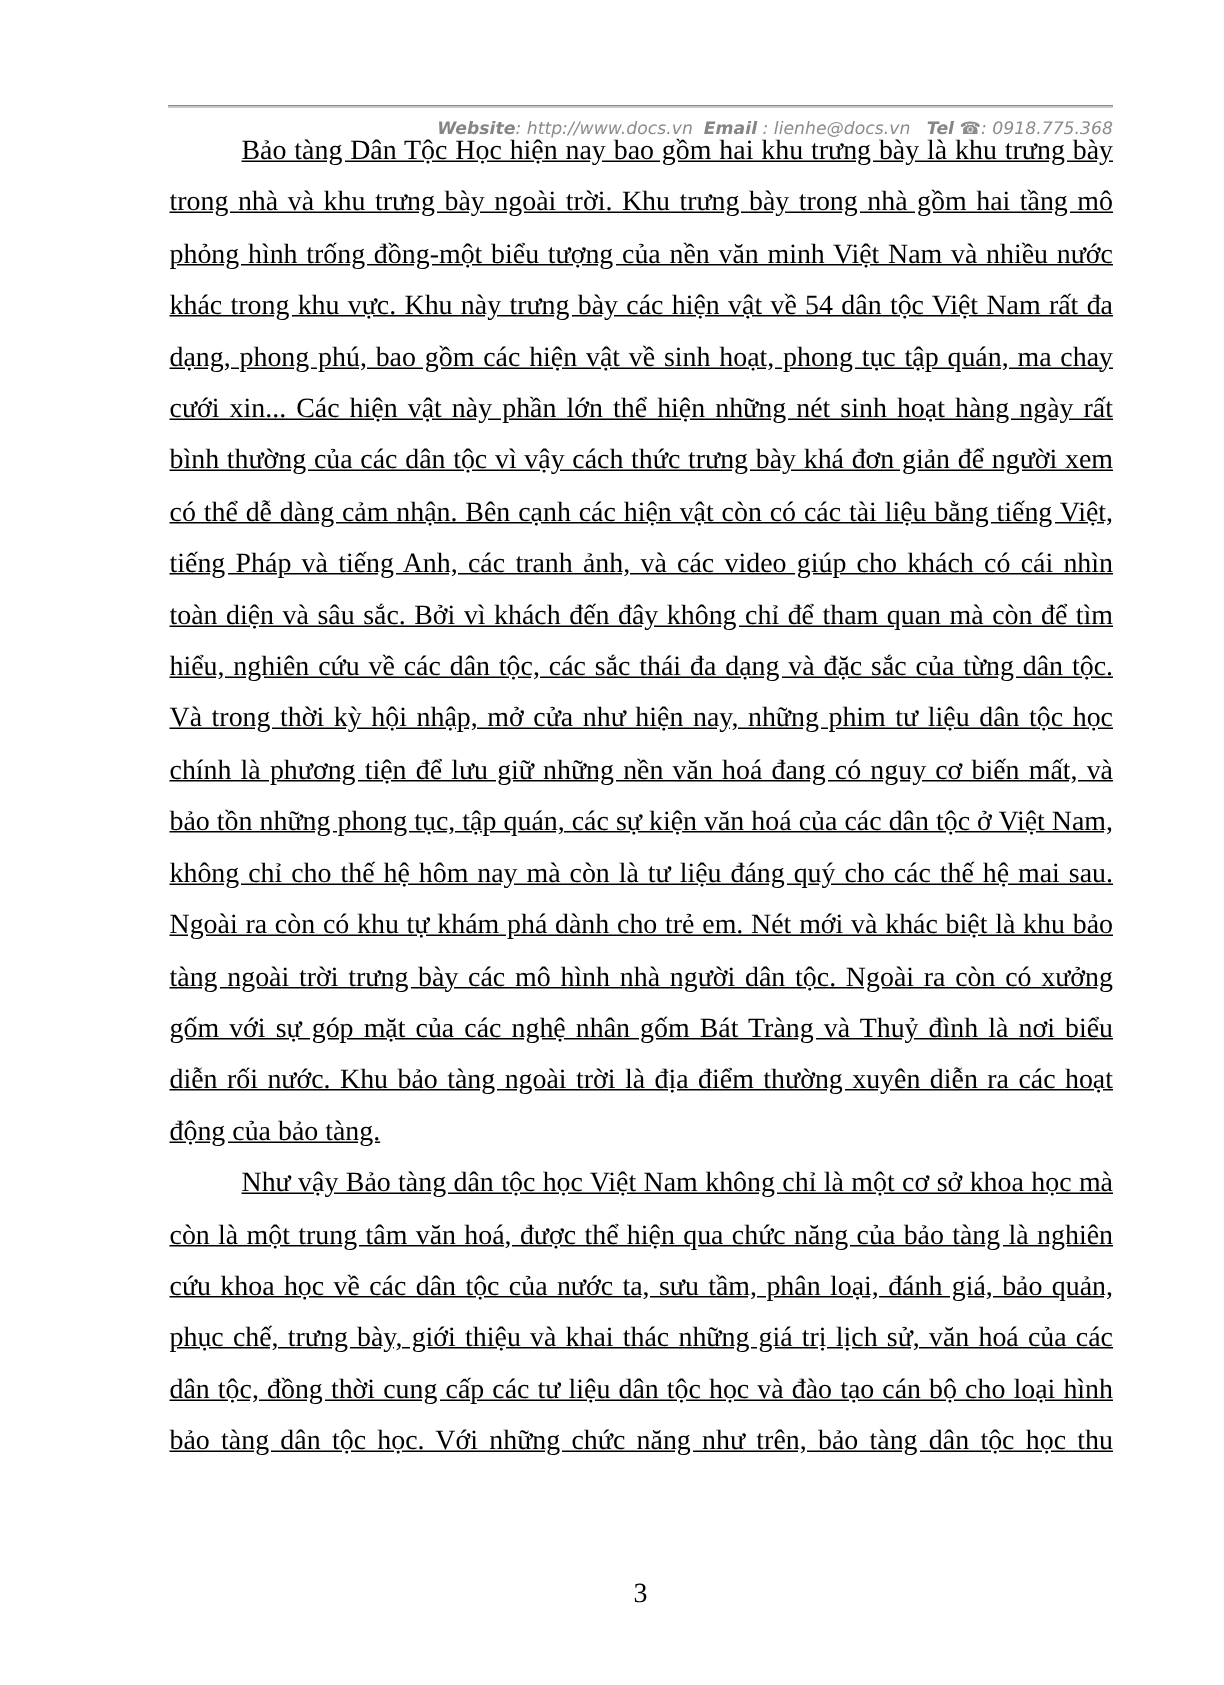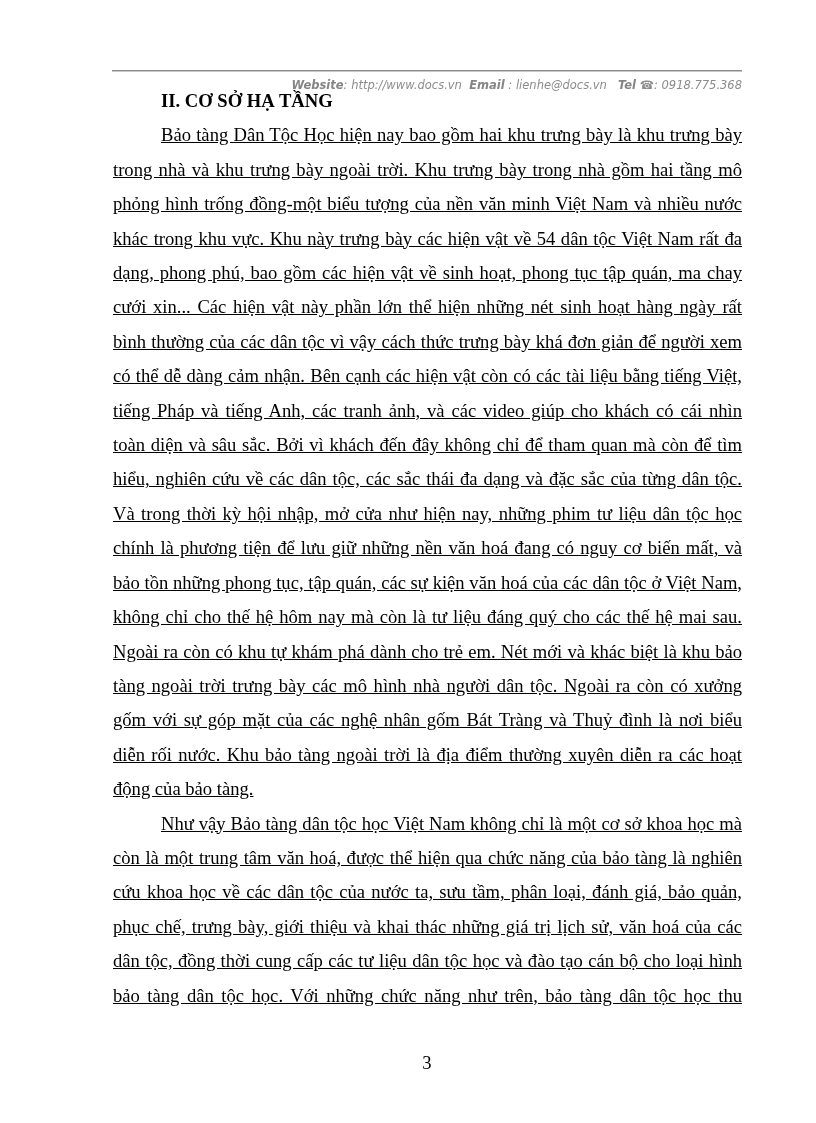--- a/index.html
+++ b/index.html
@@ -80,18 +80,17 @@
 <body>
 
 <div class="page-header">
   <b>Website</b><span>: http://www.docs.vn</span>&nbsp;
   <b>Email</b>&nbsp;<span>: lienhe@docs.vn</span>&nbsp;&nbsp;
   <b>Tel</b>&nbsp;<span>☎</span><span>: 0918.775.368</span>
 </div>
 <div class="header-rule"></div>
 
 <div class="content">
-  <h2 class="heading">II. CƠ SỞ HẠ TẦNG</h2>
   <p class="para">Bảo tàng Dân Tộc Học hiện nay bao gồm hai khu trưng bày là khu trưng bày trong nhà và khu trưng bày ngoài trời. Khu trưng bày trong nhà gồm hai tầng mô phỏng hình trống đồng-một biểu tượng của nền văn minh Việt Nam và nhiều nước khác trong khu vực. Khu này trưng bày các hiện vật về 54 dân tộc Việt Nam rất đa dạng, phong phú, bao gồm các hiện vật về sinh hoạt, phong tục tập quán, ma chay cưới xin... Các hiện vật này phần lớn thể hiện những nét sinh hoạt hàng ngày rất bình thường của các dân tộc vì vậy cách thức trưng bày khá đơn giản để người xem có thể dễ dàng cảm nhận. Bên cạnh các hiện vật còn có các tài liệu bằng tiếng Việt, tiếng Pháp và tiếng Anh, các tranh ảnh, và các video giúp cho khách có cái nhìn toàn diện và sâu sắc. Bởi vì khách đến đây không chỉ để tham quan mà còn để tìm hiểu, nghiên cứu về các dân tộc, các sắc thái đa dạng và đặc sắc của từng dân tộc. Và trong thời kỳ hội nhập, mở cửa như hiện nay, những phim tư liệu dân tộc học chính là phương tiện để lưu giữ những nền văn hoá đang có nguy cơ biến mất, và bảo tồn những phong tục, tập quán, các sự kiện văn hoá của các dân tộc ở Việt Nam, không chỉ cho thế hệ hôm nay mà còn là tư liệu đáng quý cho các thế hệ mai sau. Ngoài ra còn có khu tự khám phá dành cho trẻ em. Nét mới và khác biệt là khu bảo tàng ngoài trời trưng bày các mô hình nhà người dân tộc. Ngoài ra còn có xưởng gốm với sự góp mặt của các nghệ nhân gốm Bát Tràng và Thuỷ đình là nơi biểu diễn rối nước. Khu bảo tàng ngoài trời là địa điểm thường xuyên diễn ra các hoạt động của bảo tàng.</p>
   <p class="para" style="text-align-last: justify;">Như vậy Bảo tàng dân tộc học Việt Nam không chỉ là một cơ sở khoa học mà còn là một trung tâm văn hoá, được thể hiện qua chức năng của bảo tàng là nghiên cứu khoa học về các dân tộc của nước ta, sưu tầm, phân loại, đánh giá, bảo quản, phục chế, trưng bày, giới thiệu và khai thác những giá trị lịch sử, văn hoá của các dân tộc, đồng thời cung cấp các tư liệu dân tộc học và đào tạo cán bộ cho loại hình bảo tàng dân tộc học. Với những chức năng như trên, bảo tàng dân tộc học thu</p>
 </div>
 
 <div class="page-number">3</div>
 
 </body></html>

